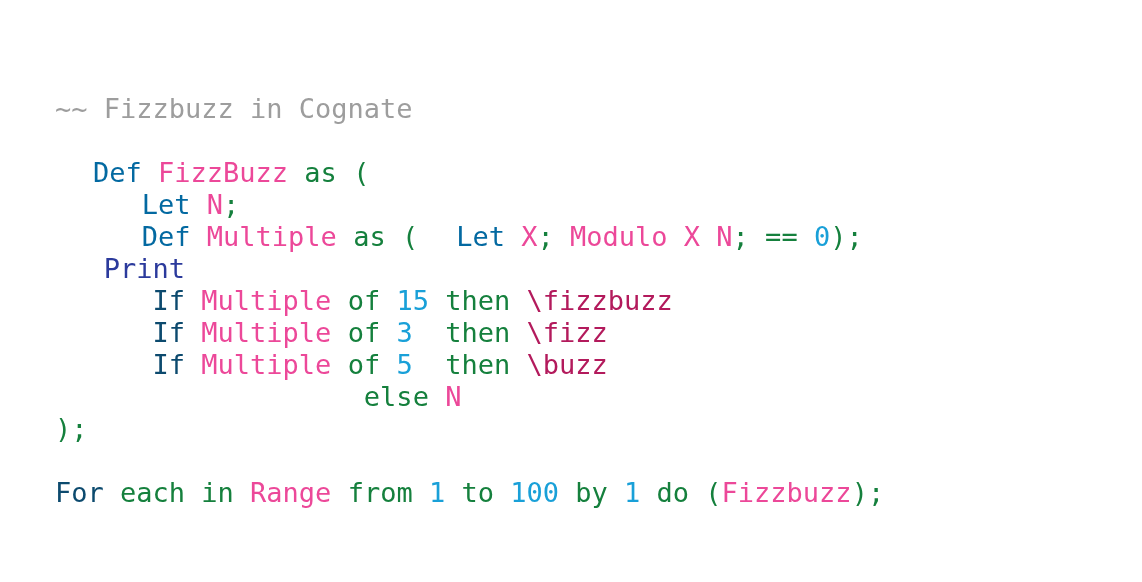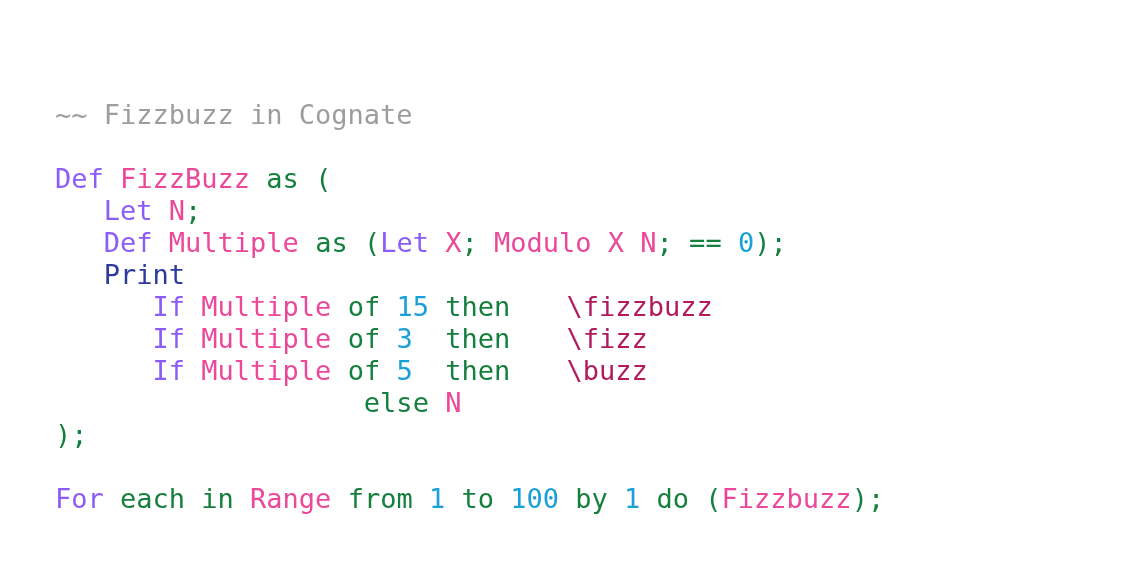--- a/index.html
+++ b/index.html
@@ -10,42 +10,42 @@
   }
   body {
     width: 1142px;
     height: 582px;
     overflow: hidden;
     font-family: "DejaVu Sans Mono", "Liberation Mono", monospace;
   }
   #code-block {
     position: absolute;
     left: 55px;
-    top: 72px;
+    top: 66px;
     font-size: 27px;
     line-height: 32px;
     letter-spacing: 0px;
     white-space: pre;
     font-weight: 500;
   }
   .code-line {
     white-space: pre;
     min-height: 32px;
   }
   .blank-line {
     height: 32px;
   }
   .tok { white-space: pre; }
 
   
   .t-comment  { color: #9d9d9d; }
-  .t-def      { color: #8b5cf6; }
+  .t-def      { color: #0369a1; margin-left: 38px; }
   .t-print    { color: #2b3a9c; margin-top: 10px; }
   .t-ident    { color: #ec4899; }
-  .t-keyword  { color: #8b5cf6; }
+  .t-keyword  { color: #0c4a6e; }
   .t-num      { color: #19a0d8; }
   .t-plain    { color: #15803d; }
-  .t-string   { color: #b31a5c; margin-left: 40px; }
+  .t-string   { color: #b31a5c; }
 </style>
 </head>
 <body>
 
 <pre id="code-block"><div class="code-line"><span class="tok t-comment">~~ Fizzbuzz in Cognate</span></div><div class="code-line blank-line">&nbsp;</div><div class="code-line"><span class="tok t-def">Def</span><span class="tok t-plain"> </span><span class="tok t-ident">FizzBuzz</span><span class="tok t-plain"> </span><span class="tok t-plain">as</span><span class="tok t-plain"> </span><span class="tok t-plain">(</span></div><div class="code-line"><span class="tok t-plain">   </span><span class="tok t-def">Let</span><span class="tok t-plain"> </span><span class="tok t-ident">N</span><span class="tok t-plain">;</span></div><div class="code-line"><span class="tok t-plain">   </span><span class="tok t-def">Def</span><span class="tok t-plain"> </span><span class="tok t-ident">Multiple</span><span class="tok t-plain"> </span><span class="tok t-plain">as</span><span class="tok t-plain"> (</span><span class="tok t-def">Let</span><span class="tok t-plain"> </span><span class="tok t-ident">X</span><span class="tok t-plain">; </span><span class="tok t-ident">Modulo</span><span class="tok t-plain"> </span><span class="tok t-ident">X</span><span class="tok t-plain"> </span><span class="tok t-ident">N</span><span class="tok t-plain">; == </span><span class="tok t-num">0</span><span class="tok t-plain">);</span></div><div class="code-line"><span class="tok t-plain">   </span><span class="tok t-print">Print</span></div><div class="code-line"><span class="tok t-plain">      </span><span class="tok t-keyword">If</span><span class="tok t-plain"> </span><span class="tok t-ident">Multiple</span><span class="tok t-plain"> of </span><span class="tok t-num">15</span><span class="tok t-plain"> then </span><span class="tok t-string">\fizzbuzz</span></div><div class="code-line"><span class="tok t-plain">      </span><span class="tok t-keyword">If</span><span class="tok t-plain"> </span><span class="tok t-ident">Multiple</span><span class="tok t-plain"> of </span><span class="tok t-num">3</span><span class="tok t-plain">  then </span><span class="tok t-string">\fizz</span></div><div class="code-line"><span class="tok t-plain">      </span><span class="tok t-keyword">If</span><span class="tok t-plain"> </span><span class="tok t-ident">Multiple</span><span class="tok t-plain"> of </span><span class="tok t-num">5</span><span class="tok t-plain">  then </span><span class="tok t-string">\buzz</span></div><div class="code-line"><span class="tok t-plain">                   </span><span class="tok t-plain">else</span><span class="tok t-plain"> </span><span class="tok t-ident">N</span></div><div class="code-line"><span class="tok t-plain">);</span></div><div class="code-line blank-line">&nbsp;</div><div class="code-line"><span class="tok t-keyword">For</span><span class="tok t-plain"> each in </span><span class="tok t-ident">Range</span><span class="tok t-plain"> from </span><span class="tok t-num">1</span><span class="tok t-plain"> to </span><span class="tok t-num">100</span><span class="tok t-plain"> by </span><span class="tok t-num">1</span><span class="tok t-plain"> do (</span><span class="tok t-ident">Fizzbuzz</span><span class="tok t-plain">);</span></div></pre>
 
 </body></html>

